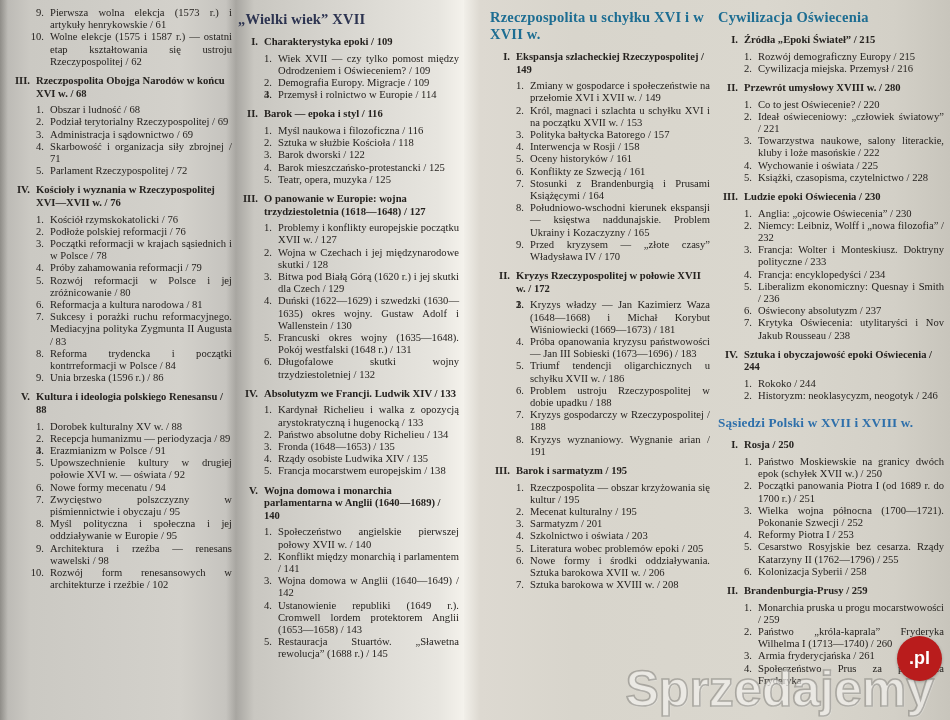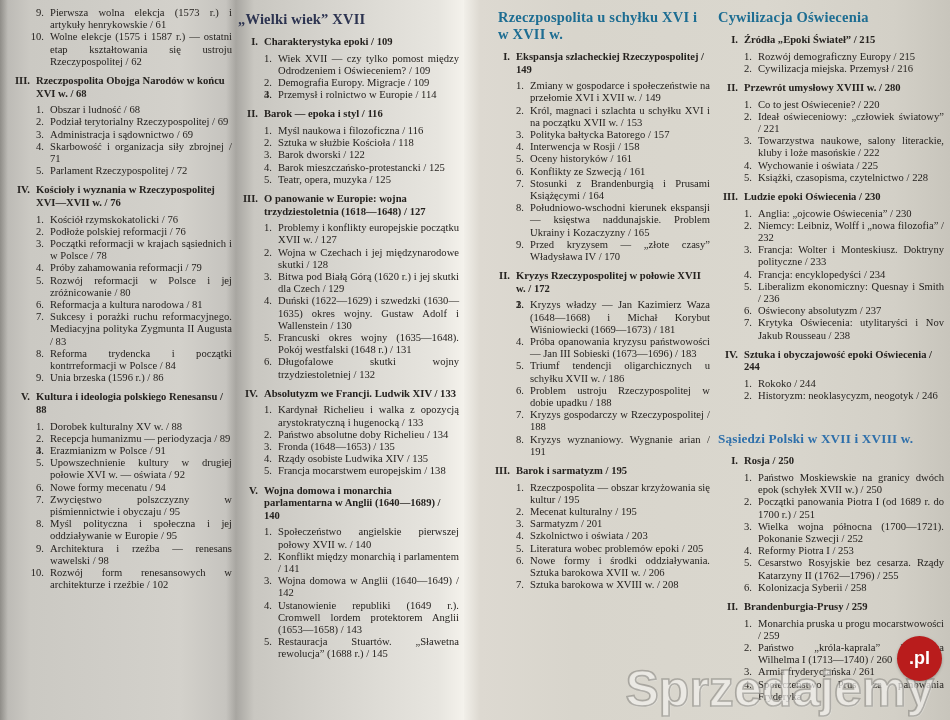--- a/index.html
+++ b/index.html
@@ -25,21 +25,21 @@
   }
   #col1 { left:10px;  top:7px;  width:222px; }
   #col2 { left:238px; top:6px;  width:221px; }
   #col3 { left:490px; top:4px;  width:220px; }
   #col4 { left:718px; top:4px;  width:226px; }
 
   .chapter {
     font-weight:bold; font-size:14.5px; line-height:17px;
     margin:5px 0 8px 0; text-align:left; letter-spacing:0.2px;
   }
-  .chapter.blue { font-size:13.2px; white-space:nowrap; margin-top:28px; }
+  .chapter.blue { font-size:13.2px; white-space:nowrap; margin-top:12px; }
 
   .sec {
     font-weight:bold; margin:7px 0 4px 0; padding-left:26px;
     position:relative; text-align:left; line-height:12.6px;
   }
   .sec .rn { position:absolute; left:0; width:20px; text-align:right; }
 
   .item { padding-left:40px; position:relative; }
   .item .num { position:absolute; left:16px; width:18px; text-align:right; }
 
@@ -127,21 +127,21 @@
     <div class="item"><span class="num">4.</span><span>Rządy osobiste Ludwika XIV / 135</span></div>
     <div class="item"><span class="num">5.</span><span>Francja mocarstwem europejskim / 138</span></div>
     <div class="sec"><span class="rn">V.</span><span>Wojna domowa i monarchia parlamentarna w Anglii (1640—1689) / 140</span></div>
     <div class="item"><span class="num">1.</span><span>Społeczeństwo angielskie pierwszej połowy XVII w. / 140</span></div>
     <div class="item"><span class="num">2.</span><span>Konflikt między monarchią i parlamentem / 141</span></div>
     <div class="item"><span class="num">3.</span><span>Wojna domowa w Anglii (1640—1649) / 142</span></div>
     <div class="item"><span class="num">4.</span><span>Ustanowienie republiki (1649 r.). Cromwell lordem protektorem Anglii (1653—1658) / 143</span></div>
     <div class="item"><span class="num">5.</span><span>Restauracja Stuartów. „Sławetna rewolucja” (1688 r.) / 145</span></div>
   </div>
 <div id="col3" class="col">
-    <div class="chapter" style="color: rgb(29, 109, 146); margin-left: 8px;">Rzeczpospolita u schyłku XVI i w XVII w.</div>
+    <div class="chapter" style="color: rgb(29, 109, 146);">Rzeczpospolita u schyłku XVI i w XVII w.</div>
     <div class="sec"><span class="rn">I.</span><span>Ekspansja szlacheckiej Rzeczypospolitej / 149</span></div>
     <div class="item"><span class="num">1.</span><span>Zmiany w gospodarce i społeczeństwie na przełomie XVI i XVII w. / 149</span></div>
     <div class="item"><span class="num">2.</span><span>Król, magnaci i szlachta u schyłku XVI i na początku XVII w. / 153</span></div>
     <div class="item"><span class="num">3.</span><span>Polityka bałtycka Batorego / 157</span></div>
     <div class="item"><span class="num">4.</span><span>Interwencja w Rosji / 158</span></div>
     <div class="item"><span class="num">5.</span><span>Oceny historyków / 161</span></div>
     <div class="item"><span class="num">6.</span><span>Konflikty ze Szwecją / 161</span></div>
     <div class="item"><span class="num">7.</span><span>Stosunki z Brandenburgią i Prusami Książęcymi / 164</span></div>
     <div class="item"><span class="num">8.</span><span>Południowo-wschodni kierunek ekspansji — księstwa naddunajskie. Problem Ukrainy i Kozaczyzny / 165</span></div>
     <div class="item"><span class="num">9.</span><span>Przed kryzysem — „złote czasy” Władysława IV / 170</span></div>

